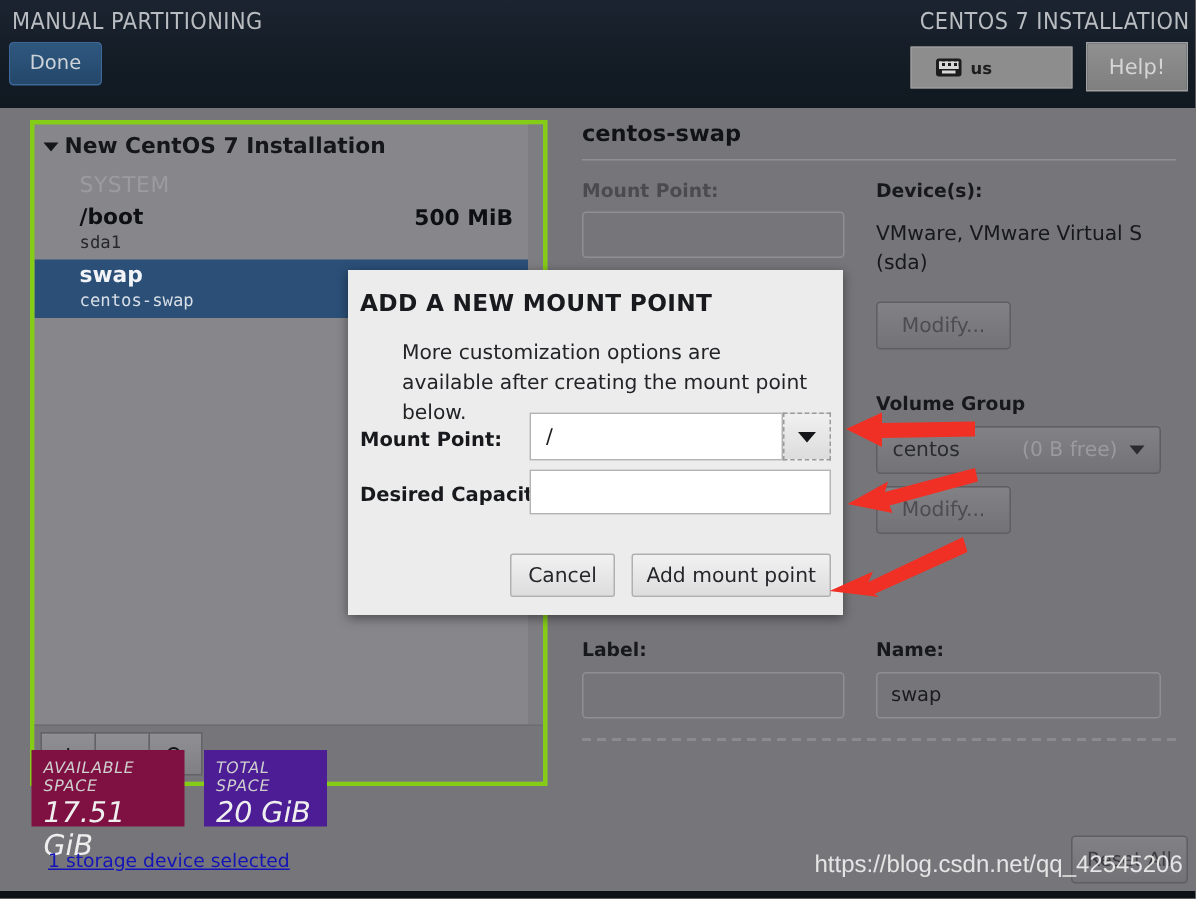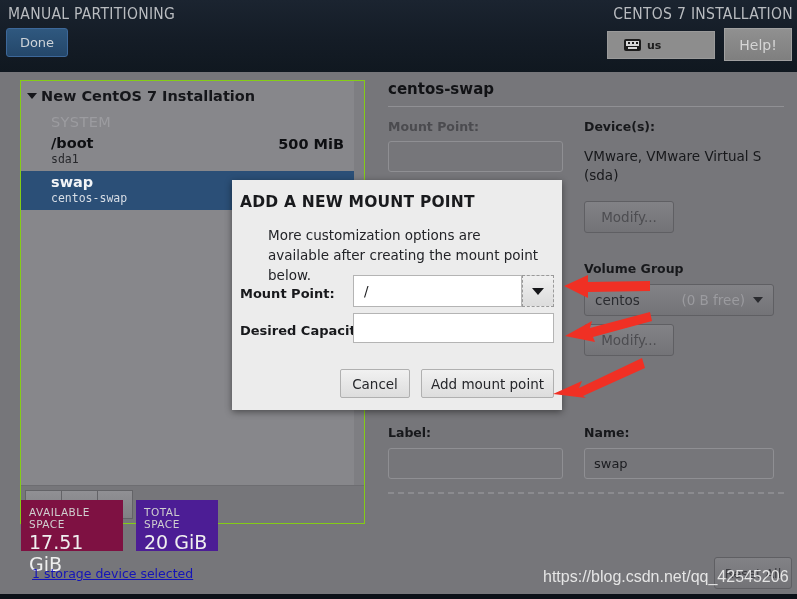--- a/index.html
+++ b/index.html
@@ -56,21 +56,21 @@
   .help-btn {
     position: absolute; left: 724px; top: 28px; width: 68px; height: 33px;
     background: linear-gradient(180deg,#909090 0%, #7f7f7f 100%);
     border: 1px solid #a0a0a0; color: #d5d5d5; font-size: 14px;
     display: flex; align-items: center; justify-content: center; cursor: pointer;
   }
 
   
   .left-panel {
     position: absolute; left: 20px; top: 80px; width: 345px; height: 444px;
-    background: #87878b; border: 1px solid #84cc16;
+    background: #87878b; border: 3px solid #84cc16;
   }
   .lp-scroll { position: absolute; left: 0; top: 0; right: 10px; bottom: 38px; overflow: hidden; }
   .lp-header {
     padding: 7px 6px 6px 6px; font-size: 14.5px; font-weight: bold; color: #15161a;
     display: flex; align-items: center; gap: 4px; cursor: pointer;
   }
   .caret-down {
     width: 0; height: 0; border-left: 5px solid transparent; border-right: 5px solid transparent;
     border-top: 6px solid #15161a; flex: none;
   }
@@ -102,21 +102,21 @@
   .tb-btn {
     width: 36px; height: 29px; background: linear-gradient(180deg,#909094 0%, #808084 100%);
     border: 1px solid #636367; border-right: none;
     display: flex; align-items: center; justify-content: center;
     font-size: 15px; color: #101114; cursor: pointer;
   }
   .tb-btn:last-child { border-right: 1px solid #636367; }
 
   
   .space-box {
-    position: absolute; padding: 6px 8px 7px 8px; color: #e6e6e6;
+    position: absolute; padding: 6px 8px 7px 8px; color: #e6e6e6; font-style: italic;
   }
   .space-box .cap { font-size: 10.5px; letter-spacing: .5px; color: #cfcfcf; }
   .space-box .val { font-size: 19px; margin-top: 1px; color: #efefef; }
   #available-space { left: 21px; top: 500px; width: 102px; height: 51px; background: #7e1142; }
   #total-space { left: 136px; top: 500px; width: 82px; height: 51px; background: #4c1d95; }
   .storage-link {
     position: absolute; left: 32px; top: 566px; font-size: 12.5px; color: #1414b8;
     text-decoration: underline; cursor: pointer;
   }
 

